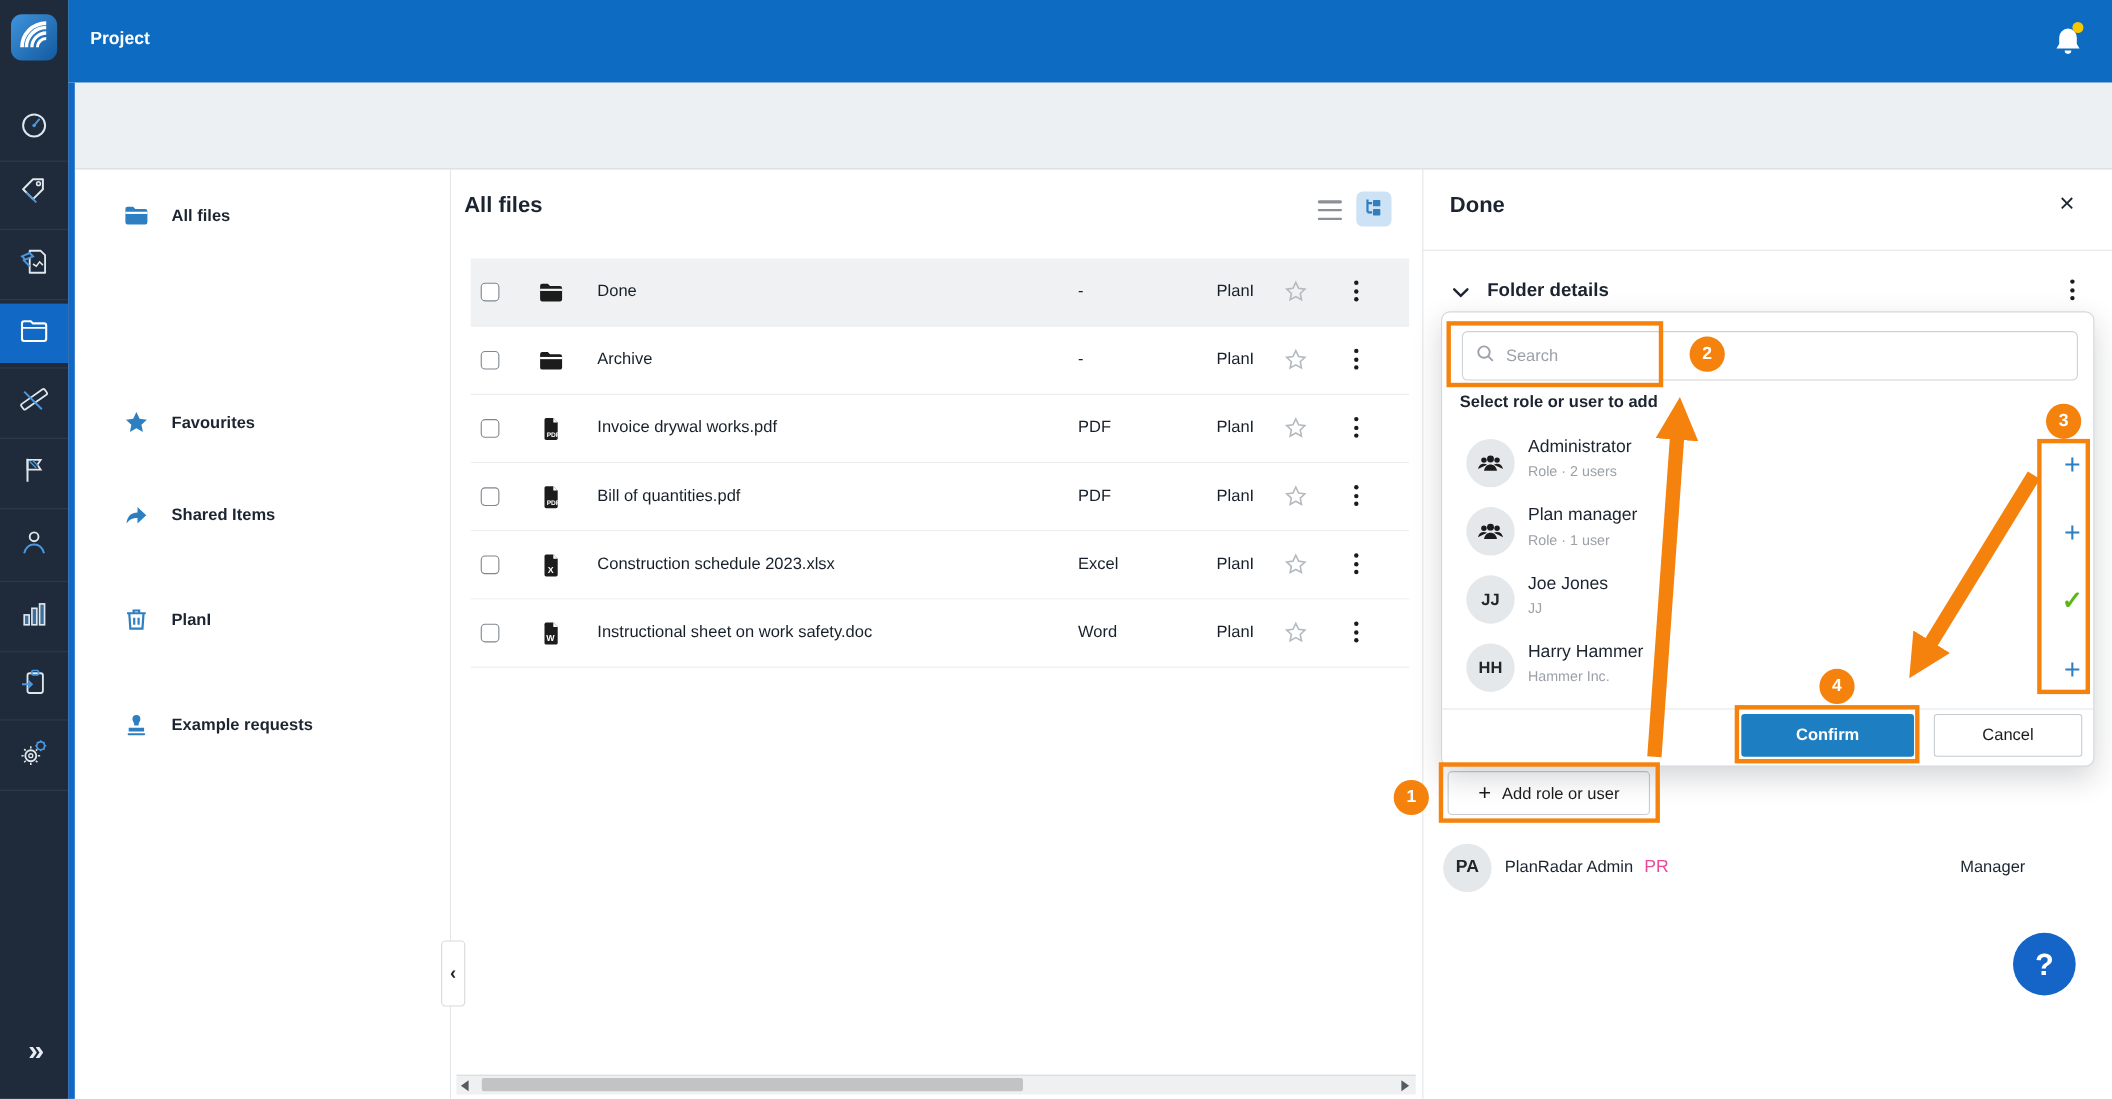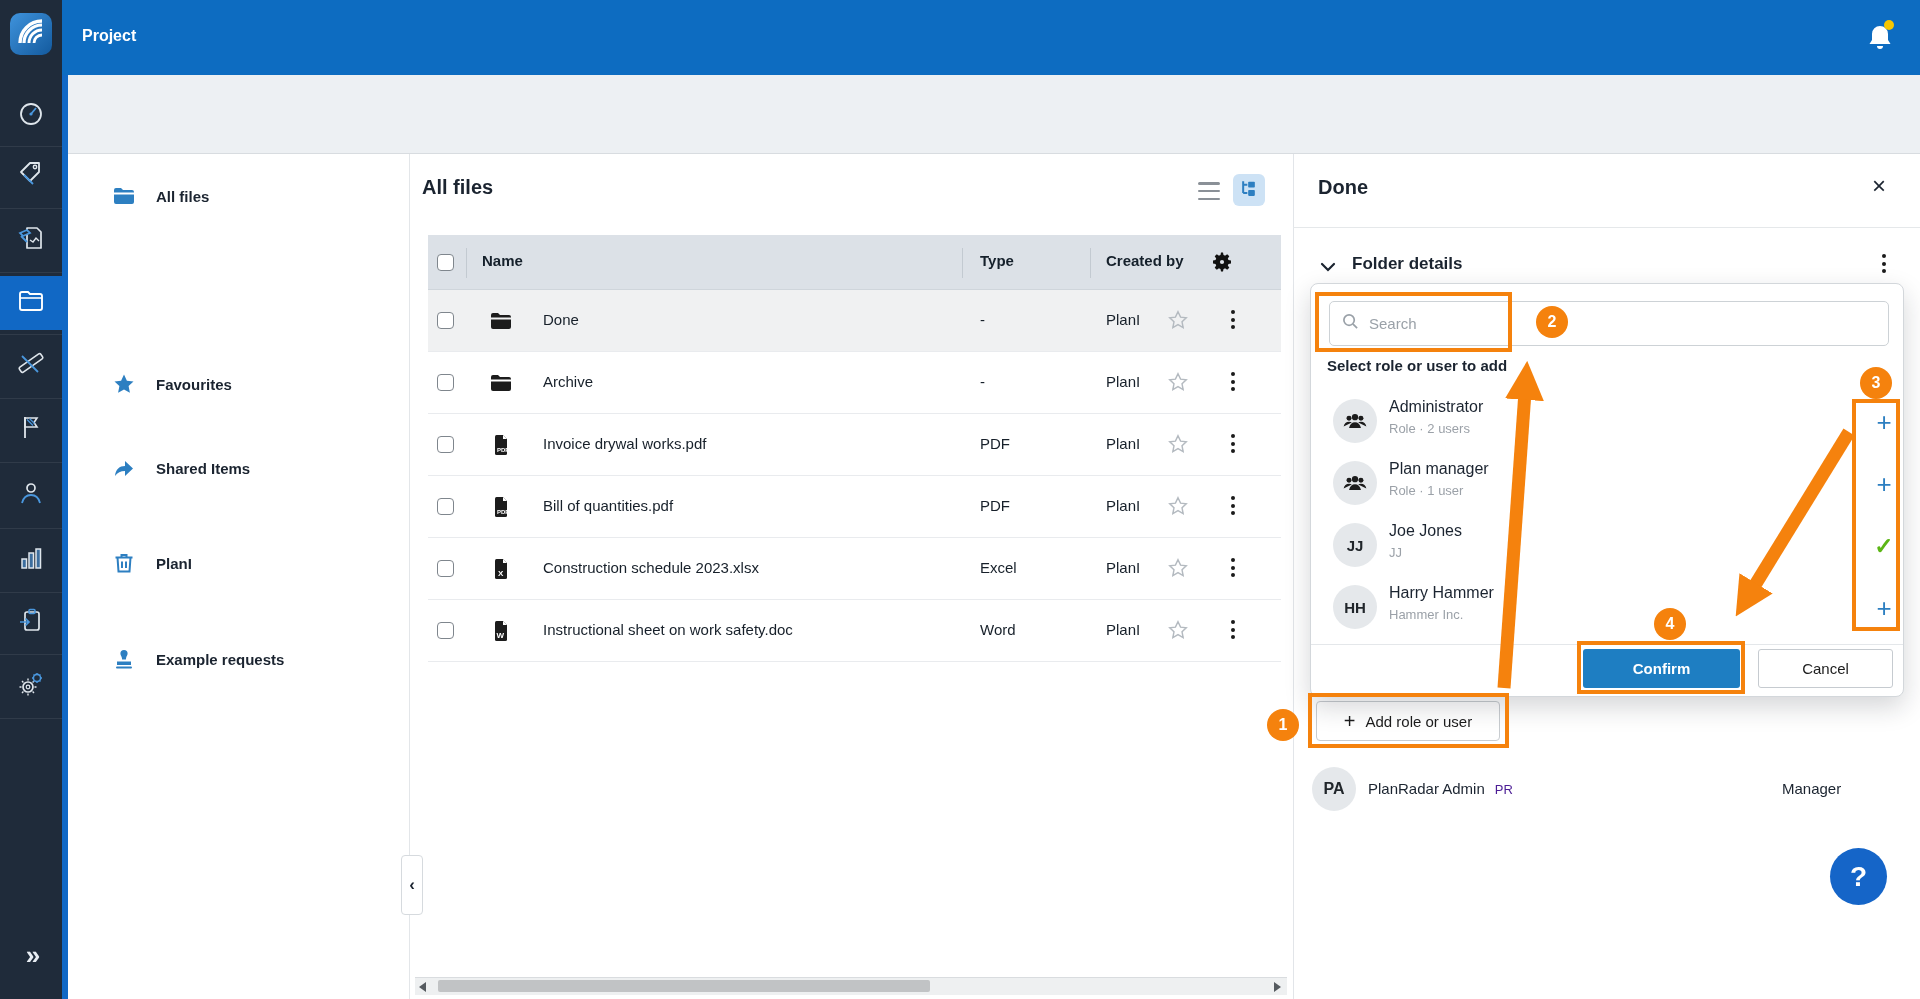--- a/index.html
+++ b/index.html
@@ -76,21 +76,21 @@
   .rp-close{left:1872px;top:174px;font-size:24px;color:#1b2430;line-height:1}
   .rp-div{left:1293px;top:227px;width:627px;height:1px;background:#e5e8ea}
   .sec-title{left:1352px;top:254px;font-size:17px;font-weight:700}
   .sec-chev{left:1320px;top:259px}
   .sec-kebab{left:1880px;top:254px}
   .btn-addrole{left:1316px;top:701px;width:184px;height:40px;background:#fff;border:1px solid #c8ccd0;border-radius:4px;
                display:flex;align-items:center;justify-content:center;gap:10px;font-size:15px;color:#1c1c1c;box-sizing:border-box}
   .btn-addrole .pl{font-size:20px;font-weight:400}
   .avatar{border-radius:50%;background:#e5e8eb;display:flex;align-items:center;justify-content:center;font-weight:700;color:#21262b}
   .owner-name{left:1368px;top:780px;font-size:15px;display:flex;gap:10px;align-items:baseline}
-  .owner-suffix{color:#4c1d95;font-size:13px}
+  .owner-suffix{color:#ec4899;font-size:16px}
   .owner-role{left:1782px;top:780px;font-size:15px}
   .help{left:1830px;top:848px;width:57px;height:57px;border-radius:50%;background:#1565c8;color:#fff;
         font-size:28px;font-weight:700;display:flex;align-items:center;justify-content:center}
   
   .popup{left:1310px;top:283px;width:594px;height:414px;background:#fff;border:1px solid #d3d7db;border-radius:8px;
          box-shadow:0 10px 26px rgba(20,30,40,.18);z-index:50;box-sizing:border-box}
   .pop-search{position:absolute;left:18px;top:17px;width:560px;height:45px;border:1px solid #cdd2d6;border-radius:5px;
               display:flex;align-items:center;gap:8px;padding:0 12px;box-sizing:border-box;background:#fff}
   .pop-label{position:absolute;left:16px;top:73px;font-size:15px;font-weight:700}
   .opt{position:absolute;left:0;width:560px;height:62px}
@@ -321,34 +321,20 @@
   <div class="abs view-tile">
     <span>
       <svg width="20" height="20" viewBox="0 0 24 24" fill="none">
           <path d="M5 4 v14 M5 8 h5 M5 18 h5" stroke="#2d7fc1" stroke-width="2.4"></path>
           <rect x="11" y="4.5" width="8" height="7" rx="1" fill="#2d7fc1"></rect>
           <rect x="11" y="14.5" width="8" height="7" rx="1" fill="#2d7fc1"></rect>
         </svg></span>
   </div>
 
   <div class="abs table">
-    <div class="thead">
-      <span class="cb" style="top:19px"></span>
-      <span class="col-div" style="left:38px"></span>
-      <span class="th" style="left:54px">Name</span>
-      <span class="col-div" style="left:534px"></span>
-      <span class="th" style="left:552px">Type</span>
-      <span class="col-div" style="left:662px"></span>
-      <span class="th" style="left:678px">Created by</span>
-      <span class="gearhead">
-        <svg width="24" height="24" viewBox="0 0 24 24">
-            <path fill="#111" d="M12 8a4 4 0 100 8 4 4 0 000-8zm9 5.5v-3l-2.6-.5a6.7 6.7 0 00-.6-1.5l1.5-2.2-2.1-2.1-2.2 1.5c-.5-.3-1-.5-1.5-.6L13 2.5h-2l-.5 2.6c-.5.1-1 .3-1.5.6L6.8 4.2 4.7 6.3l1.5 2.2c-.3.5-.5 1-.6 1.5l-2.6.5v3l2.6.5c.1.5.3 1 .6 1.5l-1.5 2.2 2.1 2.1 2.2-1.5c.5.3 1 .5 1.5.6l.5 2.6h2l.5-2.6c.5-.1 1-.3 1.5-.6l2.2 1.5 2.1-2.1-1.5-2.2c.3-.5.5-1 .6-1.5l2.6-.5z"></path>
-            <circle cx="12" cy="12" r="2.1" fill="#dce1e7"></circle>
-          </svg></span>
-    </div>
 
     <div class="trow sel">
       <span class="cb" style="top:22px"></span>
       <span class="ricon">
         <svg width="24" height="24" viewBox="0 0 24 24">
             <path d="M2 6 a2 2 0 0 1 2-2 h5 l2 2 h9 a2 2 0 0 1 2 2 v10 a2 2 0 0 1-2 2 H4 a2 2 0 0 1-2-2 Z" fill="#1c1c1c"></path>
             <rect x="2" y="8.5" width="20" height="2" fill="#f0f1f2"></rect>
           </svg></span>
       <span class="cell" style="left:115px">Done</span>
       <span class="cell" style="left:552px">-</span>

